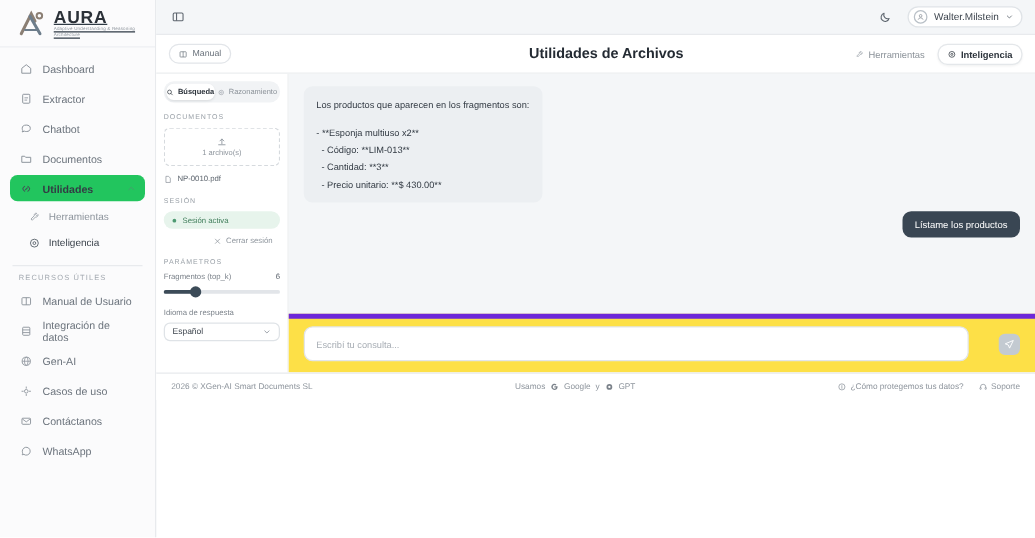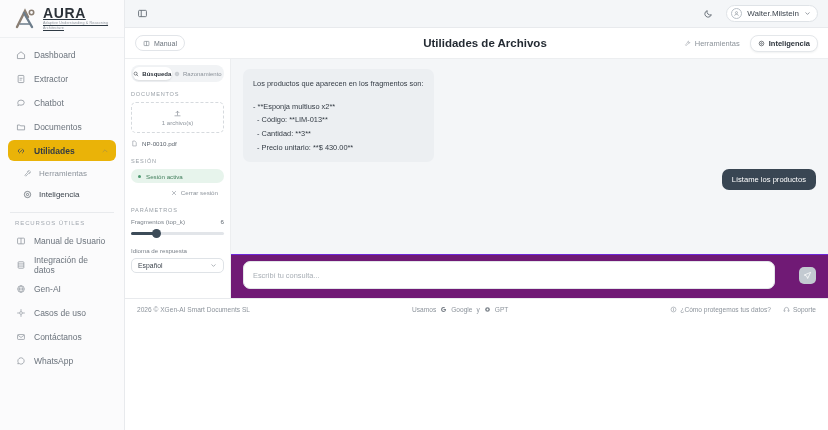--- a/index.html
+++ b/index.html
@@ -37,21 +37,21 @@
     line-height: 1.35;
   }
   .nav { padding: 6px 8px 0 8px; }
   .nav-item {
     display: flex; align-items: center; gap: 8px;
     height: 21px; padding: 0 7px; margin-bottom: 3px;
     border-radius: 6px; cursor: pointer;
     color: #6b737c; font-size: 8.5px;
   }
   .nav-item .ico { width: 11px; height: 11px; flex: 0 0 11px; display:flex; align-items:center; justify-content:center; }
-  .nav-item.active { background: #eab308; color: #333b44; font-weight: 600; }
+  .nav-item.active { background: #22c55e; color: #333b44; font-weight: 600; }
   .nav-item .chev { margin-left: auto; opacity: .5; }
   .subnav { padding: 0 8px 0 16px; }
   .subnav-item {
     display: flex; align-items: center; gap: 7px;
     height: 19px; padding: 0 6px; margin-bottom: 2px;
     border-radius: 5px; color: #8d949c; font-size: 8px; cursor: pointer;
   }
   .subnav-item.current { color: #3b434c; }
   .subnav-item .ico { width: 10px; height: 10px; flex:0 0 10px; display:flex; align-items:center; justify-content:center;}
   .nav-sep { height: 1px; background: #e8eaed; margin: 6px 10px 7px 10px; }
@@ -183,21 +183,21 @@
     background: #eceff2; border-radius: 7px;
     padding: 8px 10px; font-size: 7.4px; line-height: 1.85; color: #333b44;
   }
   .bubble-user {
     background: #394653; color: #fff; border-radius: 7px;
     padding: 6px 10px; font-size: 7.6px;
   }
   .bot-lead { margin-bottom: 9px; }
   .bot-line { white-space: pre; }
 
-  .composer { padding: 6px 12px 9px 12px; border-top: 1px solid #6d28d9; background: #701a75; display:flex; align-items:flex-end; gap:24px;}
+  .composer { padding: 6px 12px 9px 12px; border-top: 4px solid #6d28d9; background: #fde047; display:flex; align-items:flex-end; gap:24px;}
   .input-wrap {
     flex: 1 1 auto;
     background: #fff; border: 1px solid #e2e5e9; border-radius: 7px;
     height: 28px; display: flex; align-items: center; padding: 0 9px;
   }
   .input-wrap input {
     border: none; outline: none; width: 100%; font-size: 7.4px;
     color: #3d454e; font-family: "Liberation Sans", sans-serif; background: transparent;
   }
   .input-wrap input::placeholder { color: #a8aeb5; }

